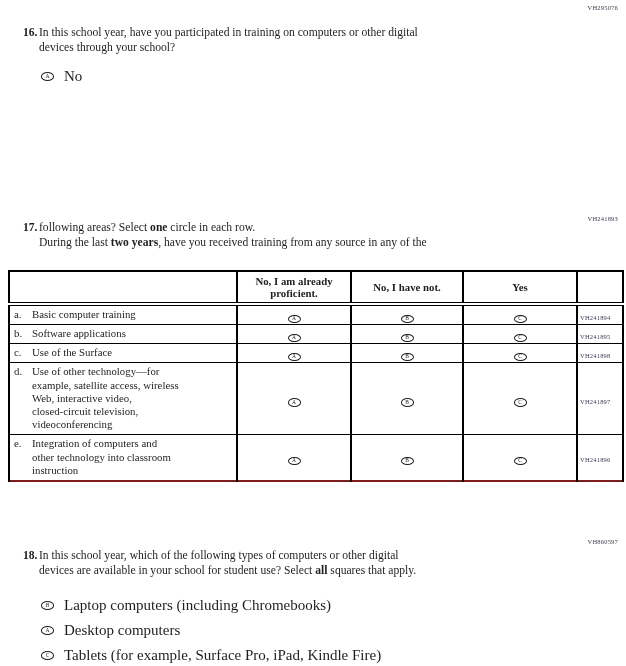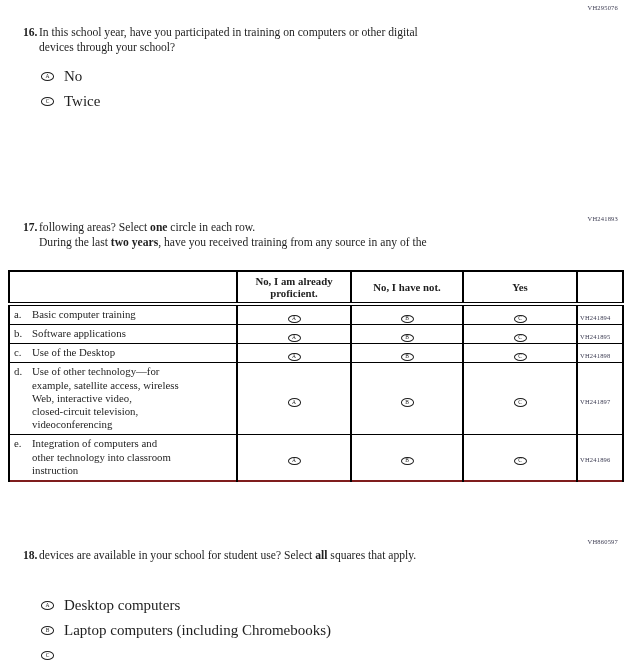--- a/index.html
+++ b/index.html
@@ -72,26 +72,20 @@
     <span class="qline">devices through your school?</span>
   </div>
 </div>
 
 <div class="options" style="top:64px;">
   <div class="opt-row">
     <span class="marker">
         <span>A</span>
       </span>
     <span class="opt-label">No</span>
-  </div>
-  <div class="opt-row">
-    <span class="marker">
-        <span>C</span>
-      </span>
-    <span class="opt-label">Twice</span>
   </div>
 </div>
 
 <div class="code code-abs" style="top:215px;">VH241893</div>
 
 <div class="question" style="top:221px;">
   <span class="qnum">17.</span>
   <div class="qbody">
     <span class="qline"><span>following areas? Select </span><span class="b">one</span><span> circle in each row.</span></span>
     <span class="qline"><span>During the last </span><span class="b">two years</span><span>, have you received training from any source in any of the</span></span>
@@ -137,21 +131,21 @@
           </span></td>
       <td class="mk"><span class="marker">
             <span>B</span>
           </span></td>
       <td class="mk"><span class="marker">
             <span>C</span>
           </span></td>
       <td class="code-cell"><span class="code">VH241895</span></td>
     </tr>
     <tr class="r-s">
-      <td class="lbl"><span class="rl">c.</span><span class="rt">Use of the Desktop</span></td>
+      <td class="lbl"><span class="rl">c.</span><span class="rt">Use of the Surface</span></td>
       <td class="mk"><span class="marker">
             <span>A</span>
           </span></td>
       <td class="mk"><span class="marker">
             <span>B</span>
           </span></td>
       <td class="mk"><span class="marker">
             <span>C</span>
           </span></td>
       <td class="code-cell"><span class="code">VH241898</span></td>
@@ -189,35 +183,37 @@
       <td class="code-cell"><span class="code">VH241896</span></td>
     </tr>
   </tbody>
 </table>
 
 <div class="code code-abs" style="top:538px;">VH860597</div>
 
 <div class="question" style="top:549px;">
   <span class="qnum">18.</span>
   <div class="qbody">
+    <span class="qline">In this school year, which of the following types of computers or other digital</span>
     <span class="qline"><span>devices are available in your school for student use? Select </span><span class="b">all</span><span> squares that apply.</span></span>
   </div>
 </div>
 
 <div class="options" style="top:593px;">
   <div class="opt-row">
     <span class="marker">
+        <span>B</span>
+      </span>
+    <span class="opt-label">Laptop computers (including Chromebooks)</span>
+  </div>
+  <div class="opt-row">
+    <span class="marker">
         <span>A</span>
       </span>
     <span class="opt-label">Desktop computers</span>
   </div>
   <div class="opt-row">
     <span class="marker">
-        <span>B</span>
-      </span>
-    <span class="opt-label">Laptop computers (including Chromebooks)</span>
-  </div>
-  <div class="opt-row">
-    <span class="marker">
         <span>C</span>
       </span>
+    <span class="opt-label">Tablets (for example, Surface Pro, iPad, Kindle Fire)</span>
   </div>
 </div>
 
 </body></html>

